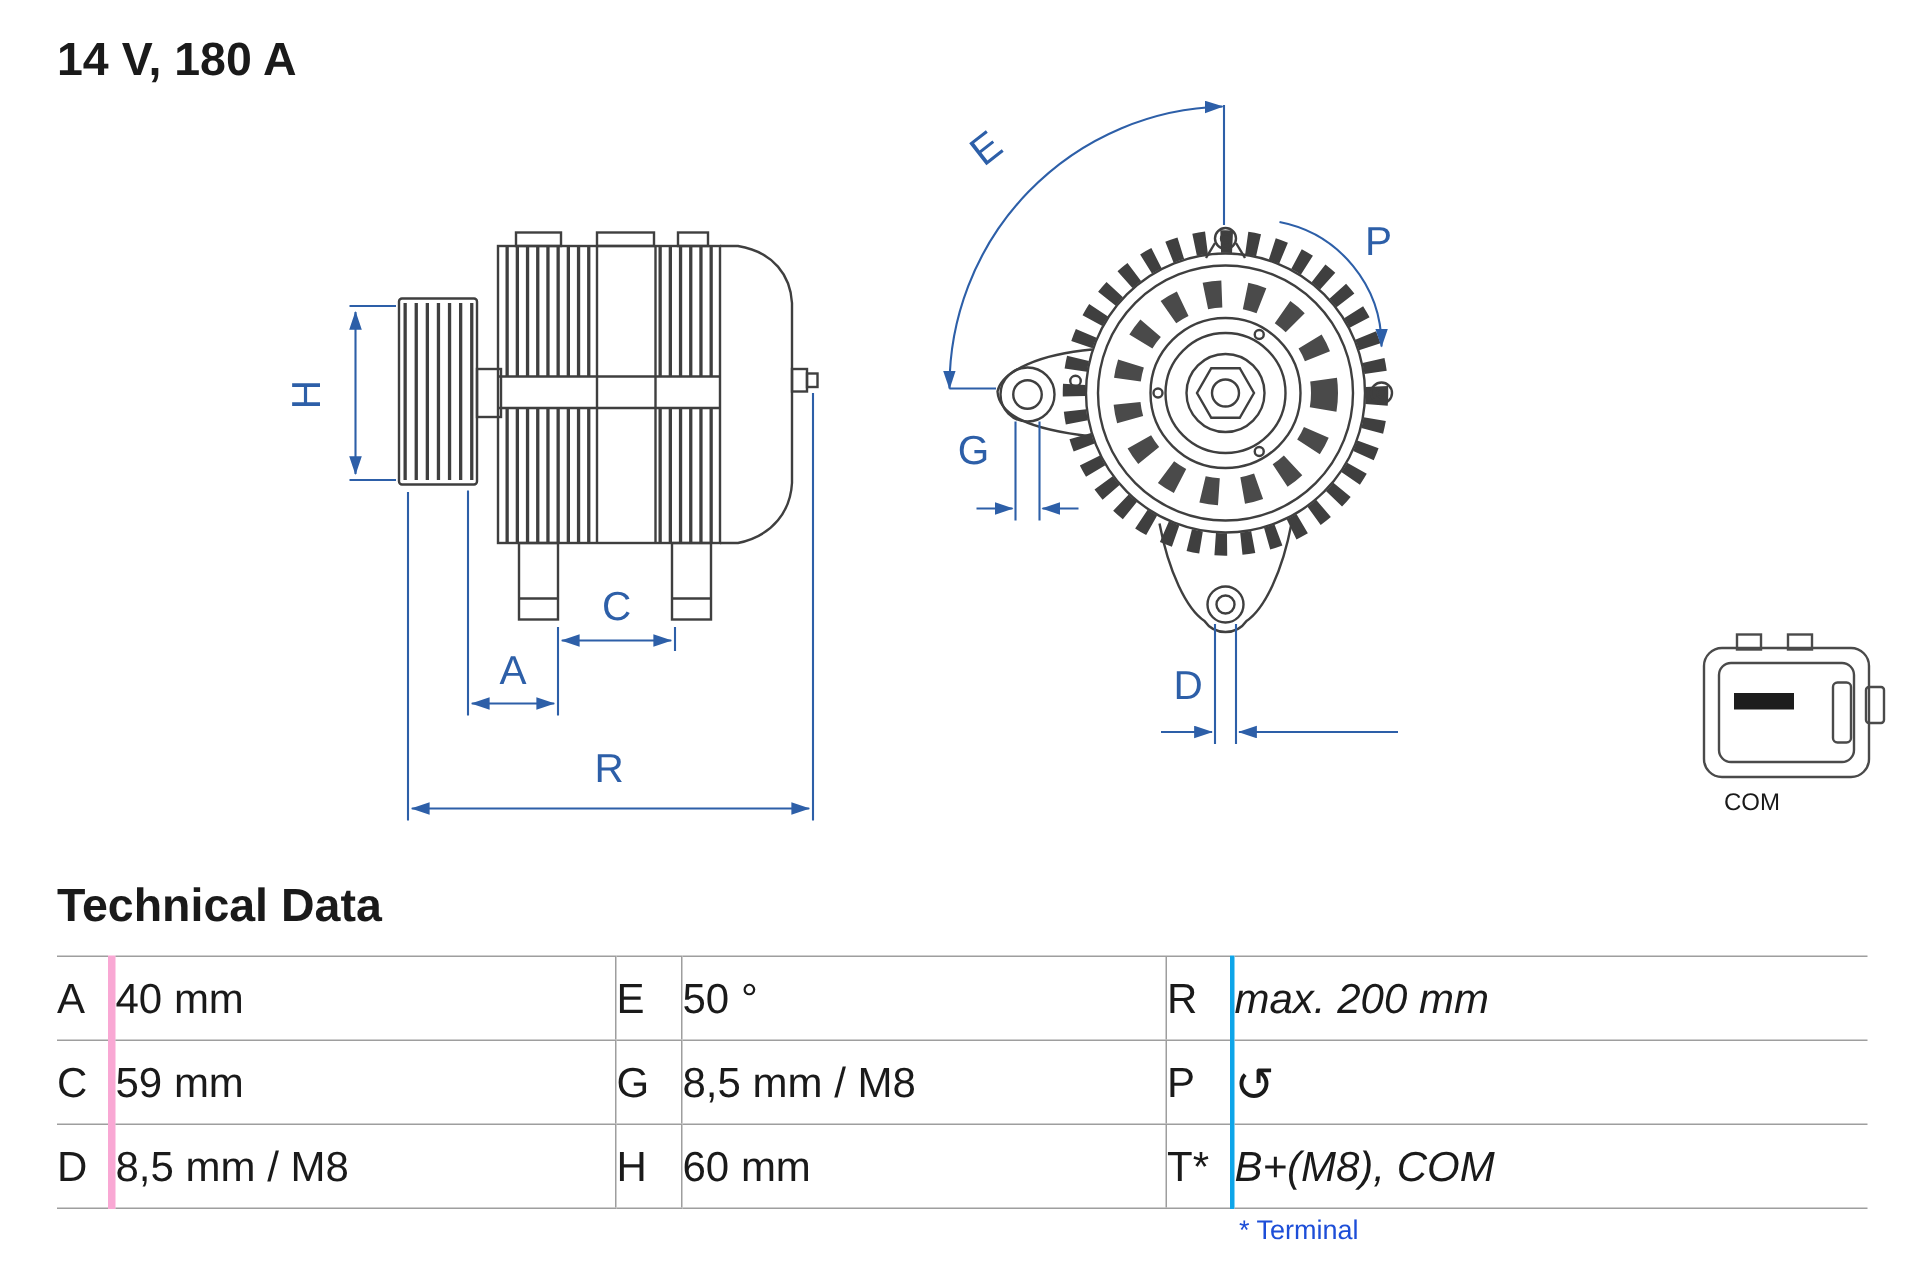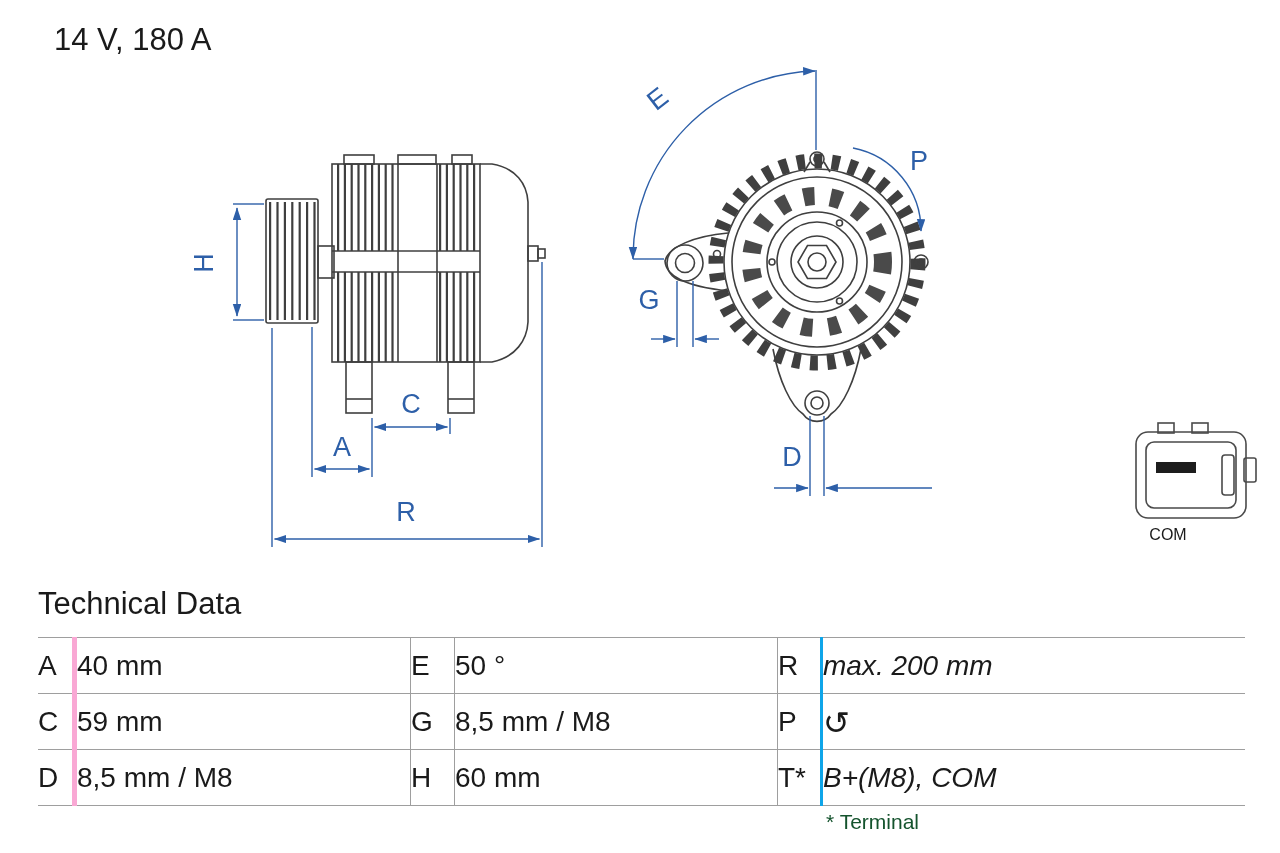--- a/index.html
+++ b/index.html
@@ -1,33 +1,33 @@
 <!DOCTYPE html>
 <html><head>
 <meta charset="utf-8">
 <style>
   html,body{margin:0;padding:0;background:#ffffff;}
   .page{position:relative;width:1280px;height:853px;background:#fff;overflow:hidden;
         font-family:"Liberation Sans",sans-serif;color:#1a1a1a;}
-  .title{position:absolute;left:38px;top:22px;font-size:31px;font-weight:400;margin-left:16px;}
+  .title{position:absolute;left:38px;top:22px;font-size:31px;font-weight:700;}
   .drawing{position:absolute;left:0;top:0;}
-  .section-title{position:absolute;left:38px;top:586px;font-size:31px;font-weight:400;}
+  .section-title{position:absolute;left:38px;top:586px;font-size:31px;font-weight:700;}
   table.tech{position:absolute;left:38px;top:637px;width:1207px;border-collapse:collapse;
              font-size:28px;color:#1a1a1a;table-layout:fixed;}
   table.tech td{height:55px;border-top:1px solid #9e9e9e;border-bottom:1px solid #9e9e9e;
                 padding:0;vertical-align:middle;white-space:nowrap;overflow:hidden;}
   td.key1{width:34px;}
   td.val1{width:333px;border-left:5px solid #f9a8d4;padding-left:14px;}
   td.key2{width:43px;border-left:1px solid #9e9e9e;padding-left:12px;}
   td.val2{width:322px;border-left:1px solid #9e9e9e;padding-left:14px;}
   td.key3{width:42px;border-left:1px solid #9e9e9e;padding-left:12px;}
   td.val3{border-left:3px solid #0ea5e9;padding-left:14px;font-style:italic;}
   .rot-icon{font-family:"DejaVu Sans",sans-serif;font-size:32px;line-height:1;display:inline-block;
             transform:translateY(2px);}
-  .footnote{position:absolute;left:826px;top:810px;font-size:21px;color:#14532d;}
+  .footnote{position:absolute;left:826px;top:810px;font-size:18px;color:#1d4ed8;}
 </style>
 </head>
 <body>
 
 <div class="page">
 
   <div class="title">14 V, 180 A</div>
 
   <svg class="drawing" width="1280" height="575" viewBox="0 0 1280 575">
     <defs>

